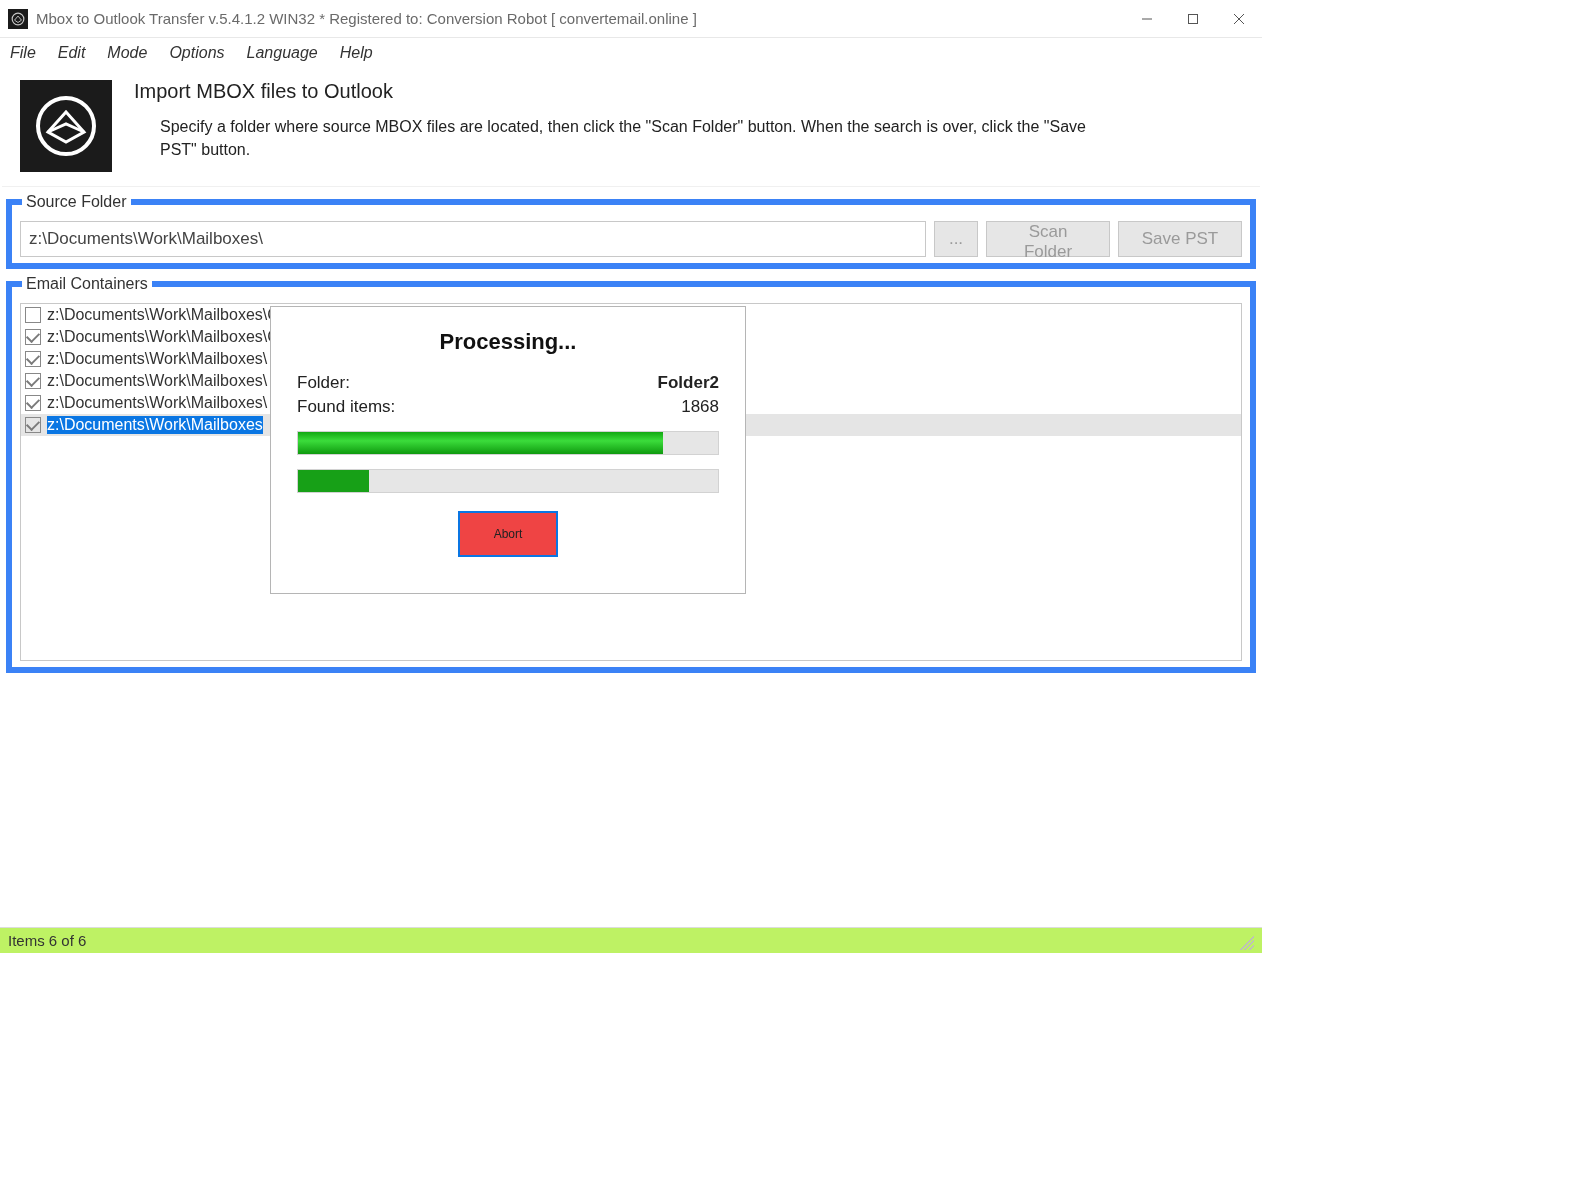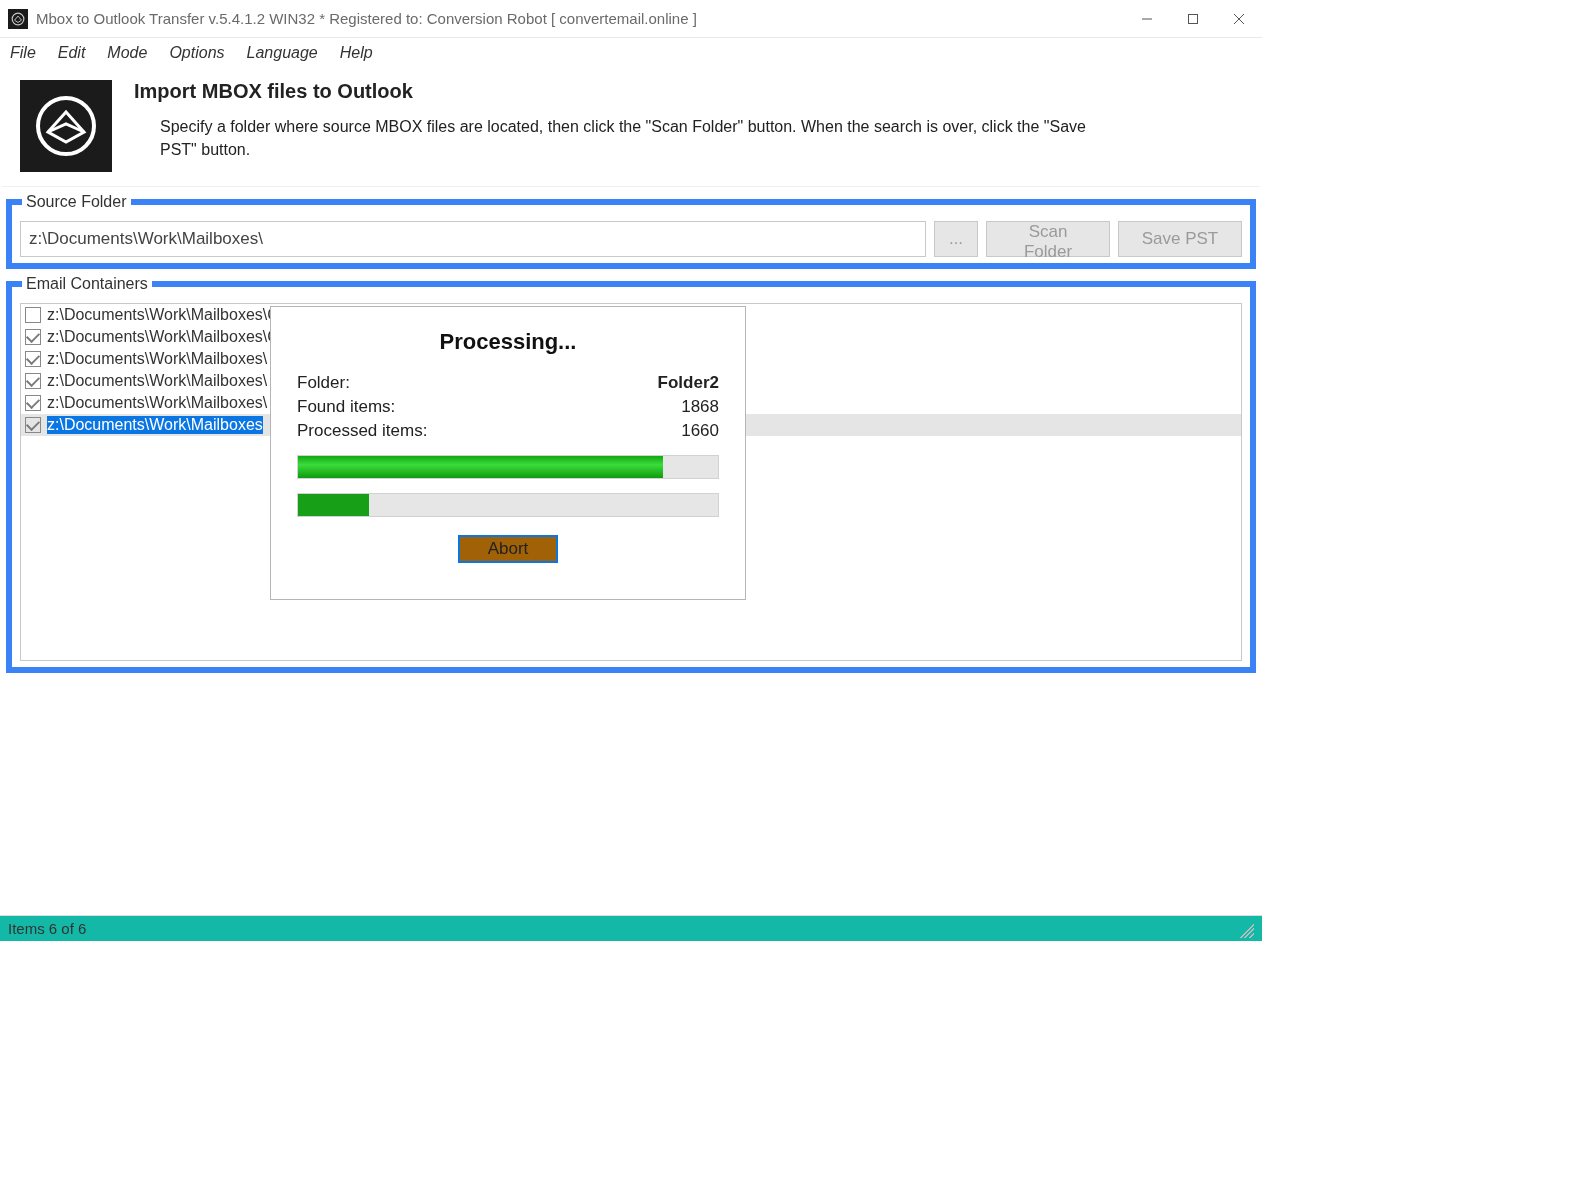--- a/index.html
+++ b/index.html
@@ -76,21 +76,21 @@
   }
   .header-panel .icon-box {
     width: 92px; height: 92px;
     background: #1b1b1b;
     display: flex;
     align-items: center; justify-content: center;
   }
   .header-panel .icon-box svg { width: 64px; height: 64px; }
   .header-panel .text .htitle {
     font-size: 20px;
-    font-weight: 700;
+    font-weight: 400;
     color: #222;
   }
   .header-panel .text .hdesc {
     font-size: 16px;
     color: #222;
     line-height: 1.45;
     padding-left: 26px;
     max-width: 980px;
     margin-top: 12px;
   }
@@ -223,29 +223,29 @@
   .log-scroll .thumb {
     flex: 0 0 28px;
     width: 14px;
     background: #c4c4c4;
     border-radius: 0;
   }
 
   
   .statusbar {
     position: absolute;
-    bottom: 12px; left: 0; right: 0;
+    bottom: 0; left: 0; right: 0;
     height: 26px;
     display: flex;
     align-items: center;
     padding: 0 8px;
     font-size: 15px;
     color: #333;
     border-top: 1px solid #dcdcdc;
-    background: #14b8a6;
+    background: #bef264;
     justify-content: space-between;
   }
   .grip {
     width: 18px; height: 18px;
     background:
       linear-gradient(135deg, transparent 60%, #bdbdbd 60%, #bdbdbd 65%, transparent 65%,
                                transparent 72%, #bdbdbd 72%, #bdbdbd 77%, transparent 77%,
                                transparent 84%, #bdbdbd 84%, #bdbdbd 89%, transparent 89%);
   }
 
@@ -288,24 +288,24 @@
     height: 100%;
     background: linear-gradient(to bottom, #12a812 0%, #3bdc3b 40%, #0f9a0f 100%);
   }
   .progress.flat .bar {
     background: #17a017;
   }
   .dialog .abort {
     display: block;
     margin: 18px auto 0 auto;
     width: 100px;
-    height: 28px;
-    background: #a16207;
+    height: 46px;
+    background: #ef4444;
     border: 2px solid #0a76e3;
-    font-size: 17px;
+    font-size: 12px;
     color: #222;
     cursor: pointer;
   }
 </style>
 </head>
 <body>
 
 <div class="titlebar">
   <span class="app-icon">
     <svg viewBox="0 0 24 24">
@@ -410,24 +410,20 @@
 <div class="dialog">
   <div class="dtitle">Processing...</div>
   <div class="row first">
     <span>Folder:</span>
     <span class="val">Folder2</span>
   </div>
   <div class="row">
     <span>Found items:</span>
     <span class="val">1868</span>
   </div>
-  <div class="row">
-    <span>Processed items:</span>
-    <span class="val">1660</span>
-  </div>
   <div class="progress">
     <div class="bar" id="bar1" style="width: 87%;"></div>
   </div>
   <div class="progress flat">
     <div class="bar" id="bar2" style="width: 17%;"></div>
   </div>
   <button class="abort">Abort</button>
 </div>
 
 </body></html>

